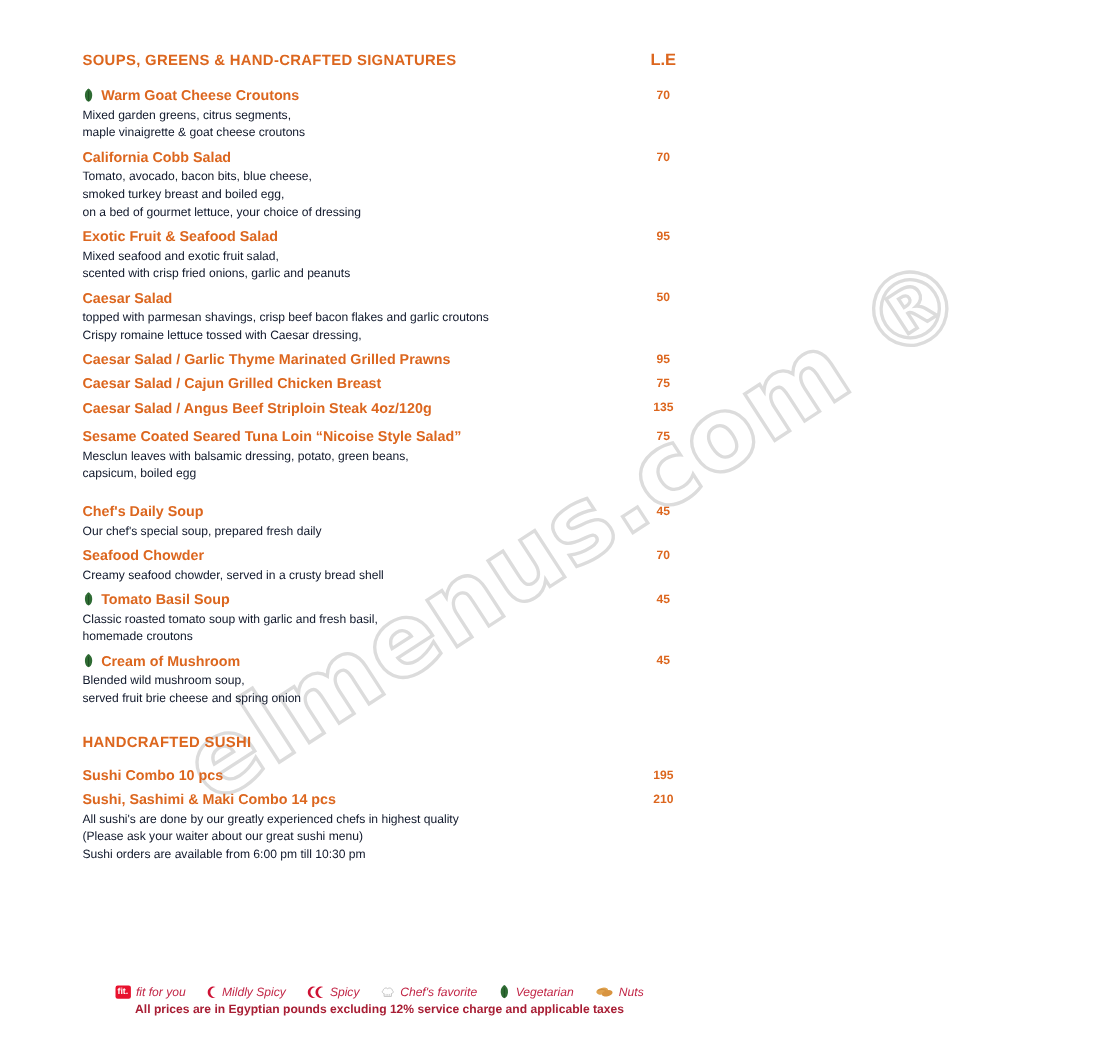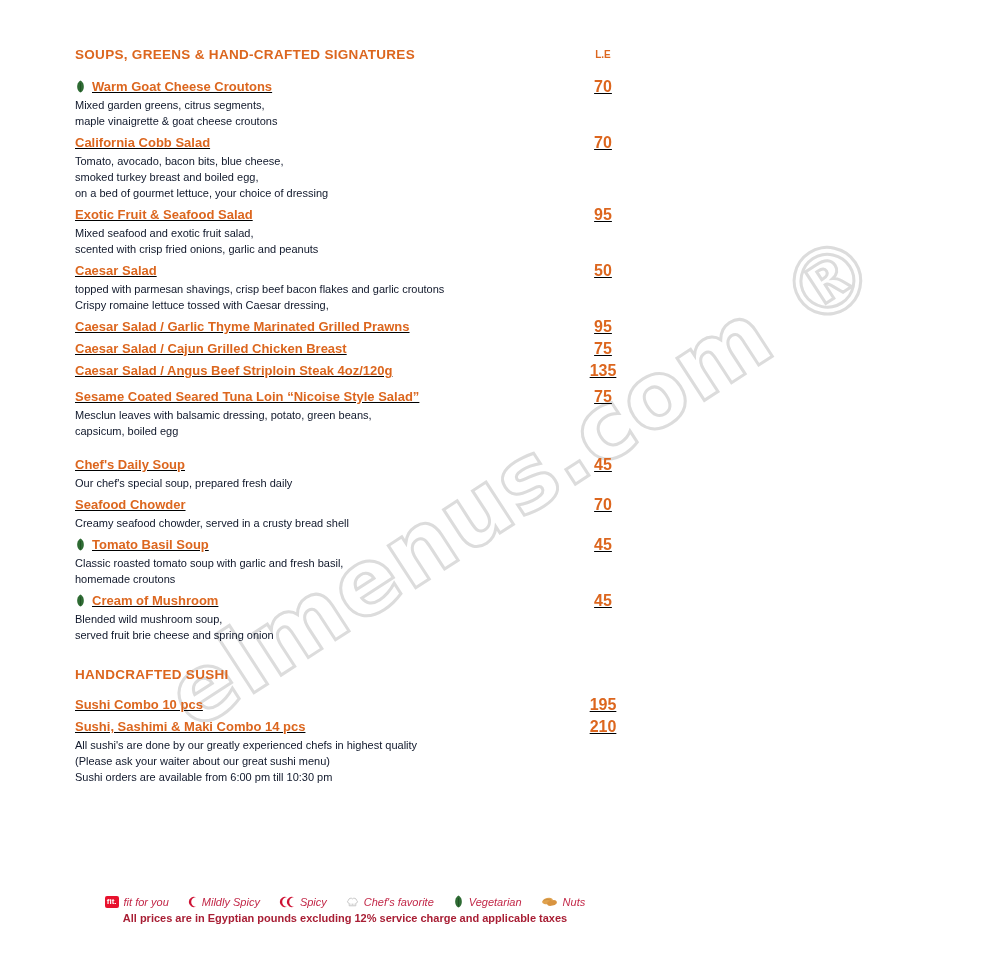--- a/index.html
+++ b/index.html
@@ -17,34 +17,34 @@
     -webkit-text-stroke:3px #dcdcdc;
     z-index:1;user-select:none;
   }
   
   .menu{position:absolute;left:75px;top:47px;width:552px;z-index:2;}
   .sec-row{display:flex;align-items:flex-end;}
   .sec-title{
     flex:1;font-size:13.5px;font-weight:bold;color:#dc661e;
     letter-spacing:0.3px;line-height:16px;
   }
-  .currency{width:48px;text-align:center;font-size:10px;font-weight:bold;color:#dc661e;line-height:16px;}
+  .currency{width:48px;text-align:center;font-size:15px;font-weight:bold;color:#dc661e;line-height:16px;}
   .sec-row.first{margin-bottom:16px;}
   .sec-row.second{margin-top:24px;margin-bottom:-1px;}
 
   .item{margin-top:6px;}
   .item.gap-md{margin-top:10px;}
   .item.gap-lg{margin-top:18px;}
   .item.first-of-section{margin-top:15px;}
-  .name-row{display:flex;align-items:center;line-height:16px;text-decoration:underline;}
+  .name-row{display:flex;align-items:center;line-height:16px;}
   .iname{
     flex:1;font-size:13px;font-weight:bold;color:#dc661e;
     display:flex;align-items:center;gap:6px;
   }
-  .iprice{width:48px;text-align:center;font-size:16px;font-weight:bold;color:#dc661e;}
+  .iprice{width:48px;text-align:center;font-size:11px;font-weight:bold;color:#dc661e;}
   .desc{font-size:11px;line-height:16px;color:#0f172a;margin-top:2px;}
   .desc + .desc{margin-top:0;}
   .leaf-ico{display:inline-flex;flex:none;margin-top:-2px;}
 
   
   .footer{position:absolute;left:0;top:895px;width:690px;z-index:2;}
   .legend-row{display:flex;justify-content:center;align-items:center;gap:19px;}
   .legend-item{display:flex;align-items:center;gap:5px;}
   .legend-label{font-size:11px;font-style:italic;color:#c22747;white-space:nowrap;}
   .fit-badge{

